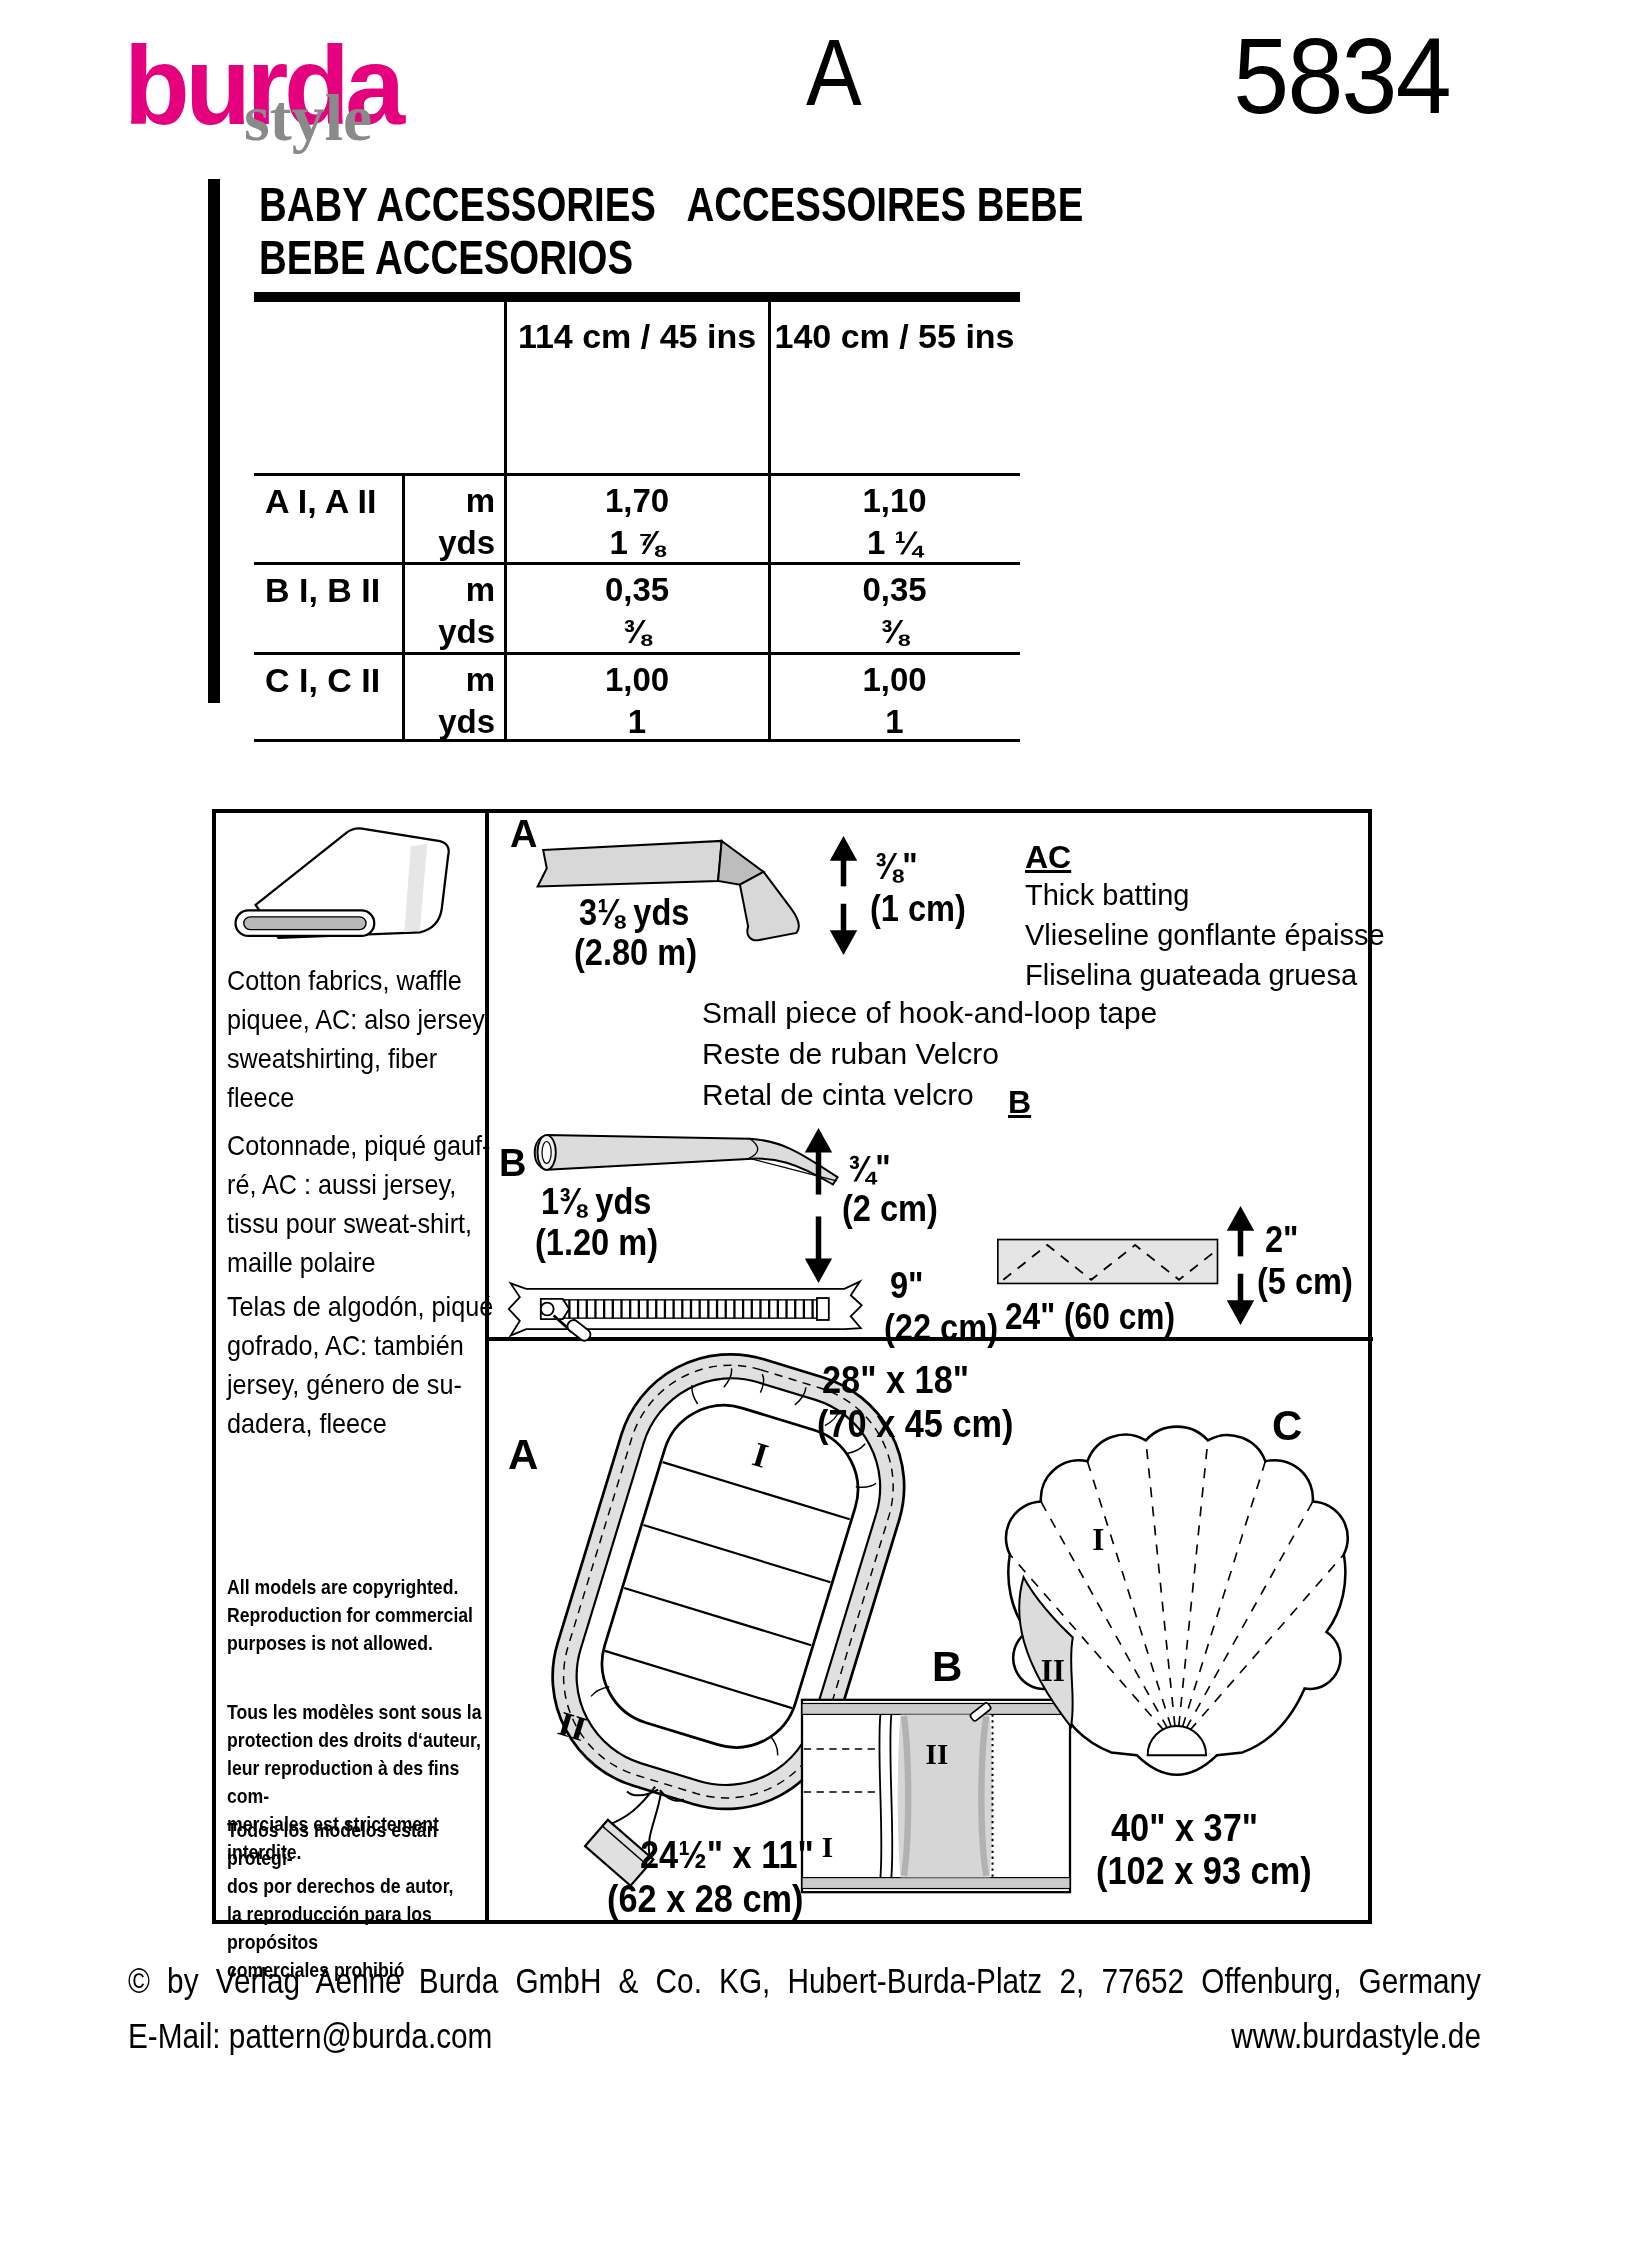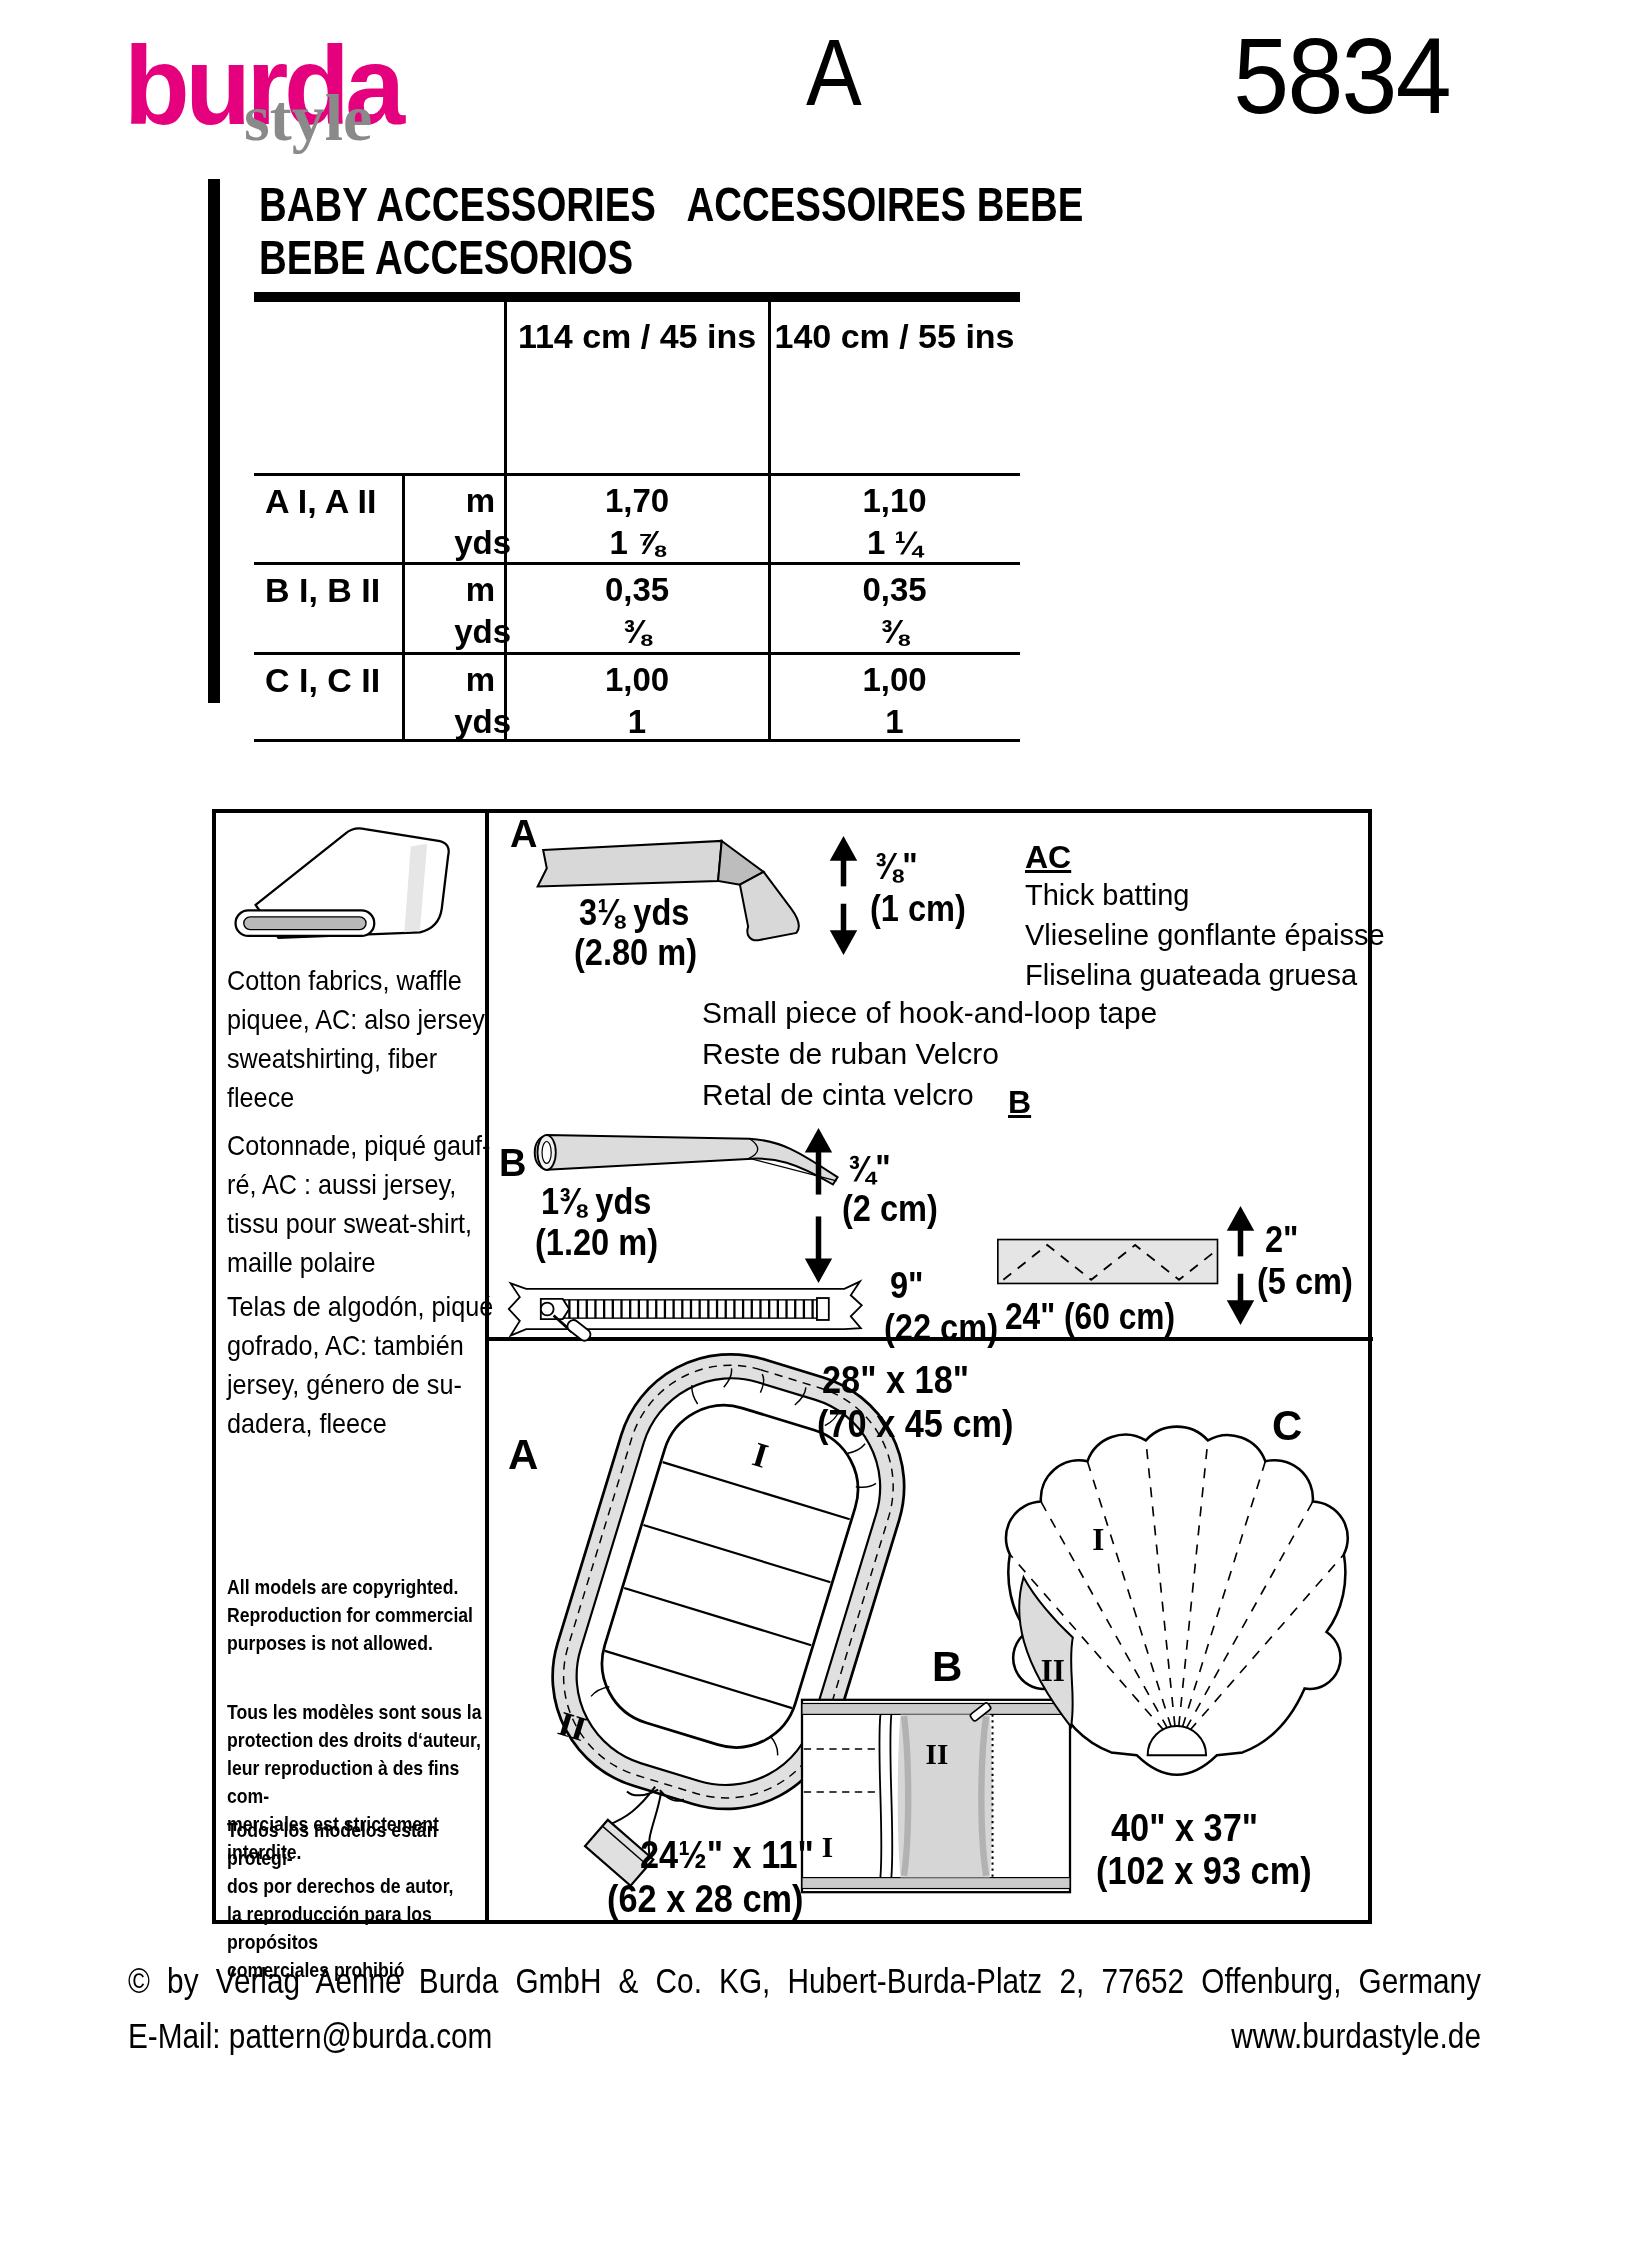--- a/index.html
+++ b/index.html
@@ -29,21 +29,21 @@
   
   .ftable { left:254px; top:302px; width:766px; height:404px; }
   .tline { position:absolute; background:#000; }
   .th { position:absolute; top:14.6px; font-size:34px; font-weight:bold; text-align:center; }
   .th.c1 { left:253px; width:260px; }
   .th.c2 { left:516px; width:249px; }
   .trow { position:absolute; left:0; width:766px; height:90px; }
   .r0 { top:171px; } .r1 { top:260px; } .r2 { top:350px; }
   .rl { position:absolute; left:11px; top:9.1px; font-size:34px; font-weight:bold; }
   .ru { position:absolute; left:148px; width:93px; text-align:right; font-size:33px; font-weight:bold; }
-  .u1 { top:9.1px; } .u2 { top:51px;margin-left:16px; }
+  .u1 { top:9.1px; } .u2 { top:51px; }
   .rv { position:absolute; font-size:33px; font-weight:bold; text-align:center; }
   .v1 { left:253px; width:260px; } .v2 { left:516px; width:249px; }
   .l1 { top:9.1px; } .l2 { top:51px; }
 
   
   .main-box { left:212px; top:809px; width:1160px; height:1115px; border:4.6px solid #000; box-sizing:border-box; }
   .vdivider { left:485px; top:809px; width:3.7px; height:1115px; background:#000; }
   .hdivider { left:489px; top:1337px; width:884px; height:3.7px; background:#000; }
 
   

